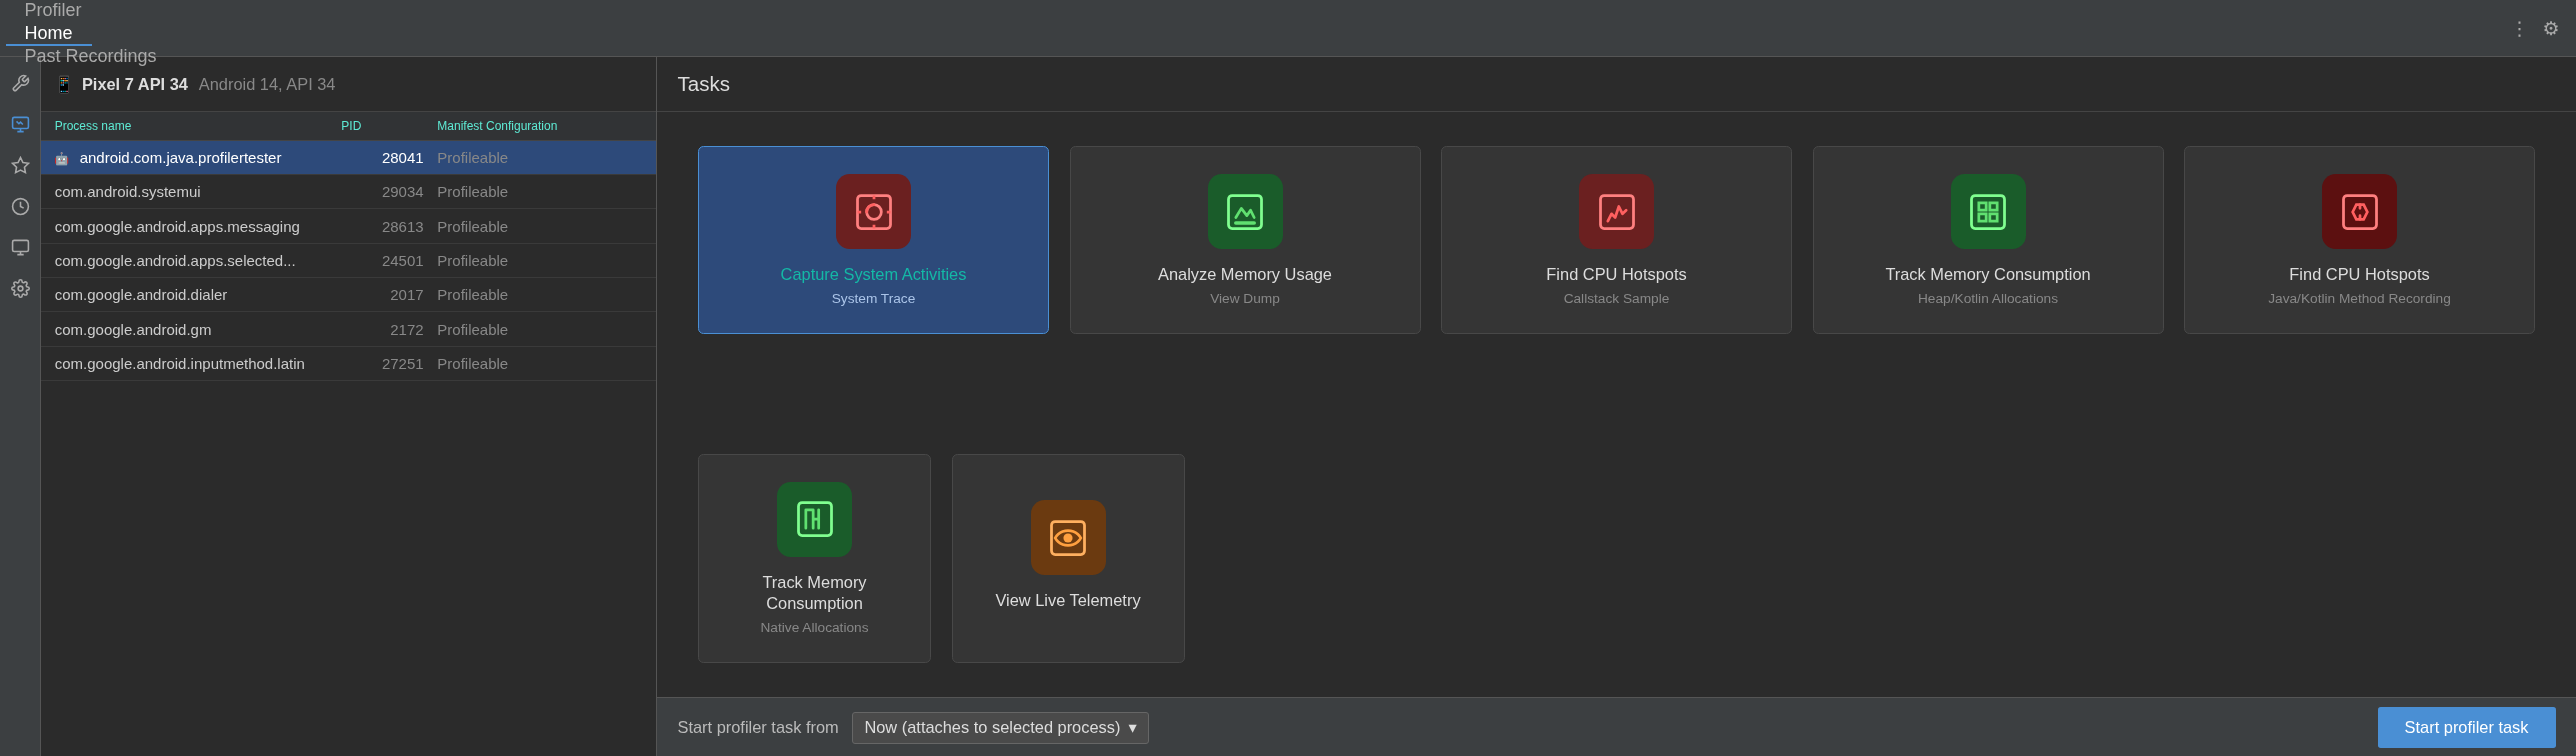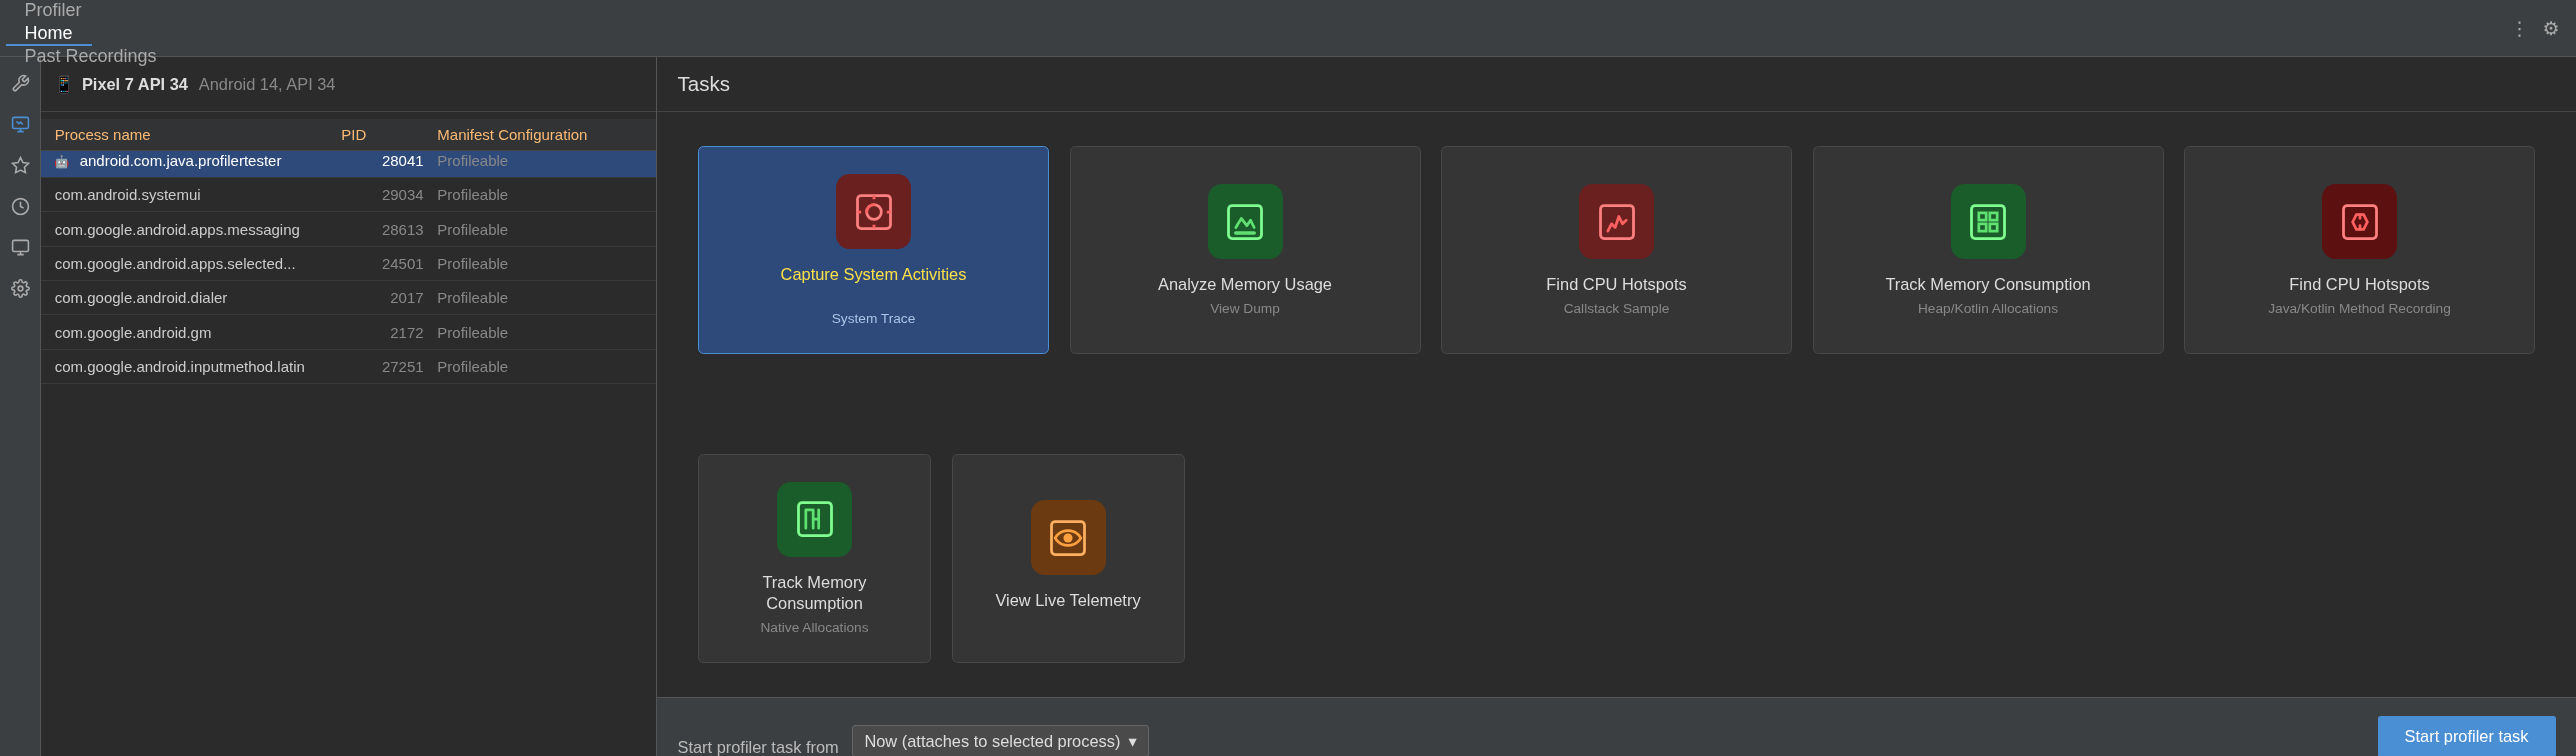--- a/index.html
+++ b/index.html
@@ -126,24 +126,24 @@
     .process-table {
       flex: 1;
       overflow-y: auto;
     }
     .process-table-header {
       display: grid;
       grid-template-columns: 1fr 96px 205px;
       padding: 6.8px 13.7px;
       background: #313335;
       border-bottom: 0.7px solid #444;
-      color: #fdba74;
-      font-size: 15px;
+      color: #5eead4;
+      font-size: 12px;
       position: sticky;
-      top: 7px;
+      top: 0;
       z-index: 1;
     }
     .process-row {
       display: grid;
       grid-template-columns: 1fr 96px 205px;
       padding: 8.2px 13.7px;
       border-bottom: 0.7px solid #3a3a3a;
       cursor: pointer;
       font-size: 15px;
       align-items: center;
@@ -208,42 +208,42 @@
       text-align: center;
       font-weight: 500;
       margin-bottom: 5.5px;
       line-height: 1.3;
     }
     .task-subtitle {
       font-size: 13.7px;
       color: #888;
       text-align: center;
     }
-    .task-card.selected .task-title { color: #fde047; }
-    .task-card.selected .task-subtitle { color: #aac4e8; margin-top: 20px; }
+    .task-card.selected .task-title { color: #14b8a6; }
+    .task-card.selected .task-subtitle { color: #aac4e8; }
 
     
     .tasks-row2 {
       display: flex;
       gap: 20.5px;
       padding: 0 41px 34px;
       justify-content: flex-start;
     }
     .tasks-row2 .task-card {
       width: calc(20% - 16.4px);
       max-width: 233px;
     }
 
     
     .bottom-bar {
       height: 60px;
       background: #3c3f41;
       border-top: 0.7px solid #555;
       display: flex;
-      align-items: flex-end;
+      align-items: center;
       padding: 0 20.5px;
       gap: 13.7px;
       flex-shrink: 0;
     }
     .bottom-label {
       font-size: 16.4px;
       color: #bbb;
     }
     .dropdown {
       display: flex;

